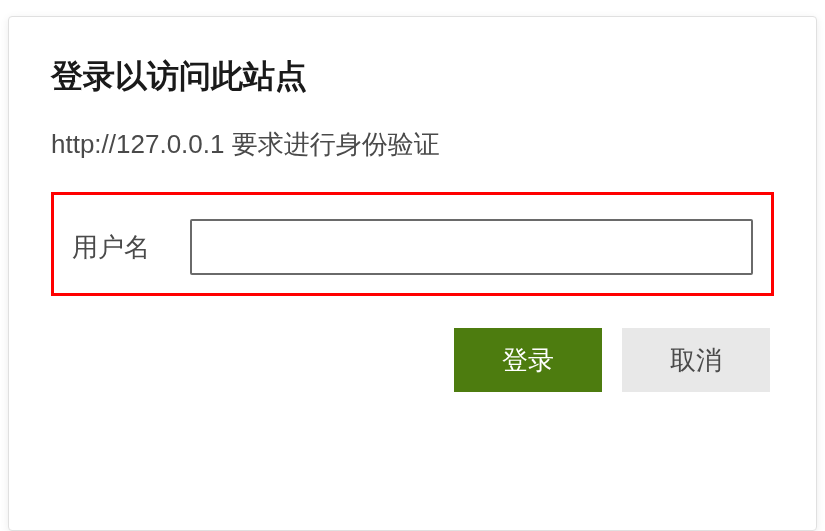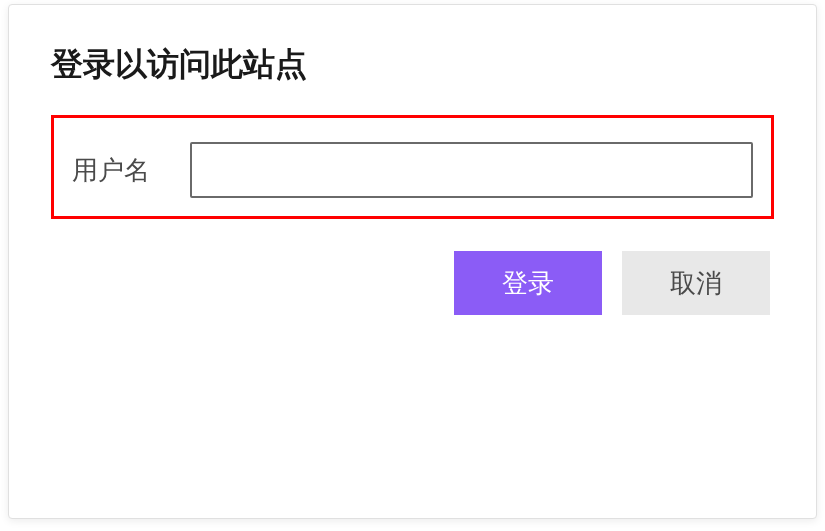--- a/index.html
+++ b/index.html
@@ -10,21 +10,21 @@
     body {
       font-family: "Microsoft YaHei", "PingFang SC", Arial, sans-serif;
       background: #ffffff;
       width: 825px;
       height: 531px;
       position: relative;
     }
     .dialog {
       position: absolute;
       left: 8px;
-      top: 4px;
+      top: 16px;
       width: 809px;
       height: 515px;
       background: #ffffff;
       border: 1px solid #e0e0e0;
       border-radius: 4px;
       box-shadow: 0 2px 8px rgba(0,0,0,0.08);
       padding: 38px 42px 30px 42px;
     }
     .dialog-title {
       font-size: 32px;
@@ -81,33 +81,34 @@
       height: 64px;
       font-size: 26px;
       border: none;
       cursor: pointer;
       font-family: inherit;
       display: flex;
       align-items: center;
       justify-content: center;
     }
     .btn-primary {
-      background: #8b5cf6;
+      background: #4d7c0f;
       color: #ffffff;
     }
     .btn-secondary {
       background: #e8e8e8;
       color: #4a4a4a;
     }
   </style>
 </head>
 <body>
 
 <div class="dialog">
   <h1 class="dialog-title">登录以访问此站点</h1>
+  <div class="dialog-subtitle">http://127.0.0.1 要求进行身份验证</div>
 
   <div class="fields-wrap">
     <div class="field-row">
       <div class="field-label">用户名</div>
       <input type="text" class="field-input focused" value="" style="">
     </div>
   </div>
 
   <div class="button-row">
     <button class="btn btn-primary">登录</button>

